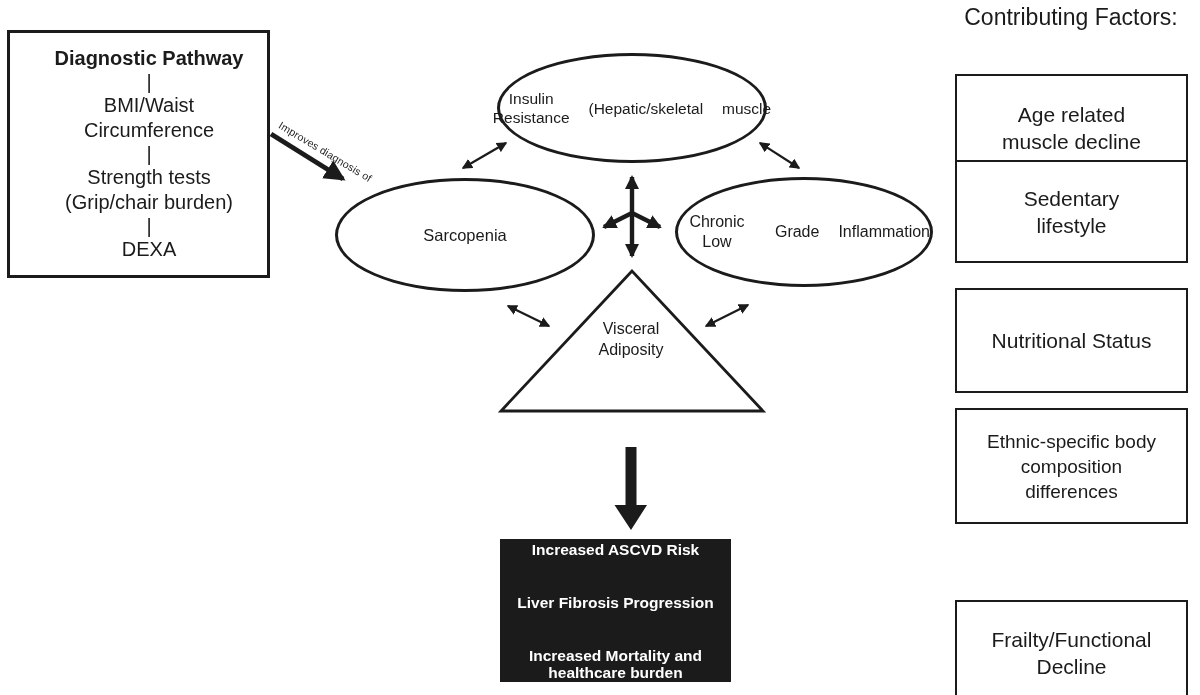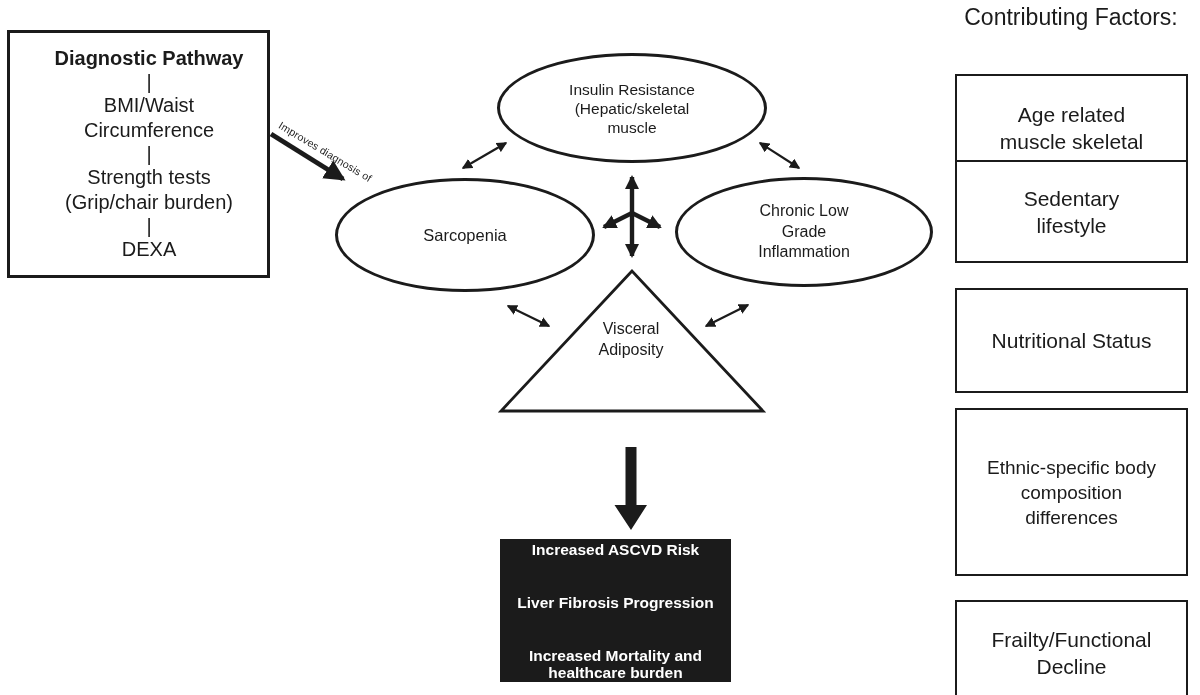--- a/index.html
+++ b/index.html
@@ -19,22 +19,22 @@
     position:absolute;left:7px;top:30px;width:263px;height:248px;
     border:3px solid var(--ink);background:#fff;
     display:flex;flex-direction:column;align-items:center;justify-content:center;
     text-align:center;font-size:20px;line-height:25px;z-index:1;padding-left:21px;
   }
   .diag-box .title{font-weight:bold;}
   .diag-box .connector{line-height:22px;}
   
   .ellipse{
     position:absolute;border:3px solid var(--ink);border-radius:50%;background:#fff;
-    display:flex;flex-direction:column;align-items:center;justify-content:center;
-    text-align:center;z-index:1;
+    display:flex;align-items:center;justify-content:center;
+    text-align:center;z-index:1;gap:19px;
   }
   #ellipse-insulin{left:497px;top:53px;width:270px;height:110px;font-size:15.5px;line-height:19px;}
   #ellipse-sarcopenia{left:335px;top:178px;width:260px;height:114px;font-size:16.5px;line-height:20px;}
   #ellipse-inflammation{left:675px;top:177px;width:258px;height:110px;font-size:16px;line-height:20.5px;}
   
   #overlay{position:absolute;left:0;top:0;width:1200px;height:695px;z-index:2;pointer-events:none;}
   
   .tri-label{
     position:absolute;left:556px;top:318px;width:150px;text-align:center;
     font-size:16px;line-height:21px;z-index:3;
@@ -56,21 +56,21 @@
     font-size:23px;line-height:28px;z-index:1;
   }
   .cf-box{
     position:absolute;left:955px;width:233px;border:2.5px solid var(--ink);background:#fff;
     display:flex;flex-direction:column;align-items:center;justify-content:center;
     text-align:center;font-size:21px;line-height:27px;z-index:1;
   }
   #cf-box-0{top:35px;height:108px;margin-top:39px;}
   #cf-box-1{top:160px;height:103px;}
   #cf-box-2{top:288px;height:105px;}
-  #cf-box-3{top:408px;height:168px;font-size:19px;line-height:25px;}
+  #cf-box-3{top:408px;height:116px;font-size:19px;line-height:25px;}
   #cf-box-4{top:552px;height:105px;margin-top:48px;}
 </style>
 </head>
 <body>
 
 <div id="stage">
 
   <div class="diag-box">
     <div class="title">Diagnostic Pathway</div>
     <div class="connector">|</div>
@@ -161,21 +161,21 @@
     <div>
       <div>Increased Mortality and</div>
       <div>healthcare burden</div>
     </div>
   </div>
 
   <div class="cf-heading">Contributing Factors:</div>
 
   <div class="cf-box" id="cf-box-0">
     <div>Age related</div>
-    <div>muscle skeletal</div>
+    <div>muscle decline</div>
   </div>
   <div class="cf-box" id="cf-box-1">
     <div>Sedentary</div>
     <div>lifestyle</div>
   </div>
   <div class="cf-box" id="cf-box-2">
     <div>Nutritional Status</div>
   </div>
   <div class="cf-box" id="cf-box-3">
     <div>Ethnic-specific body</div>

